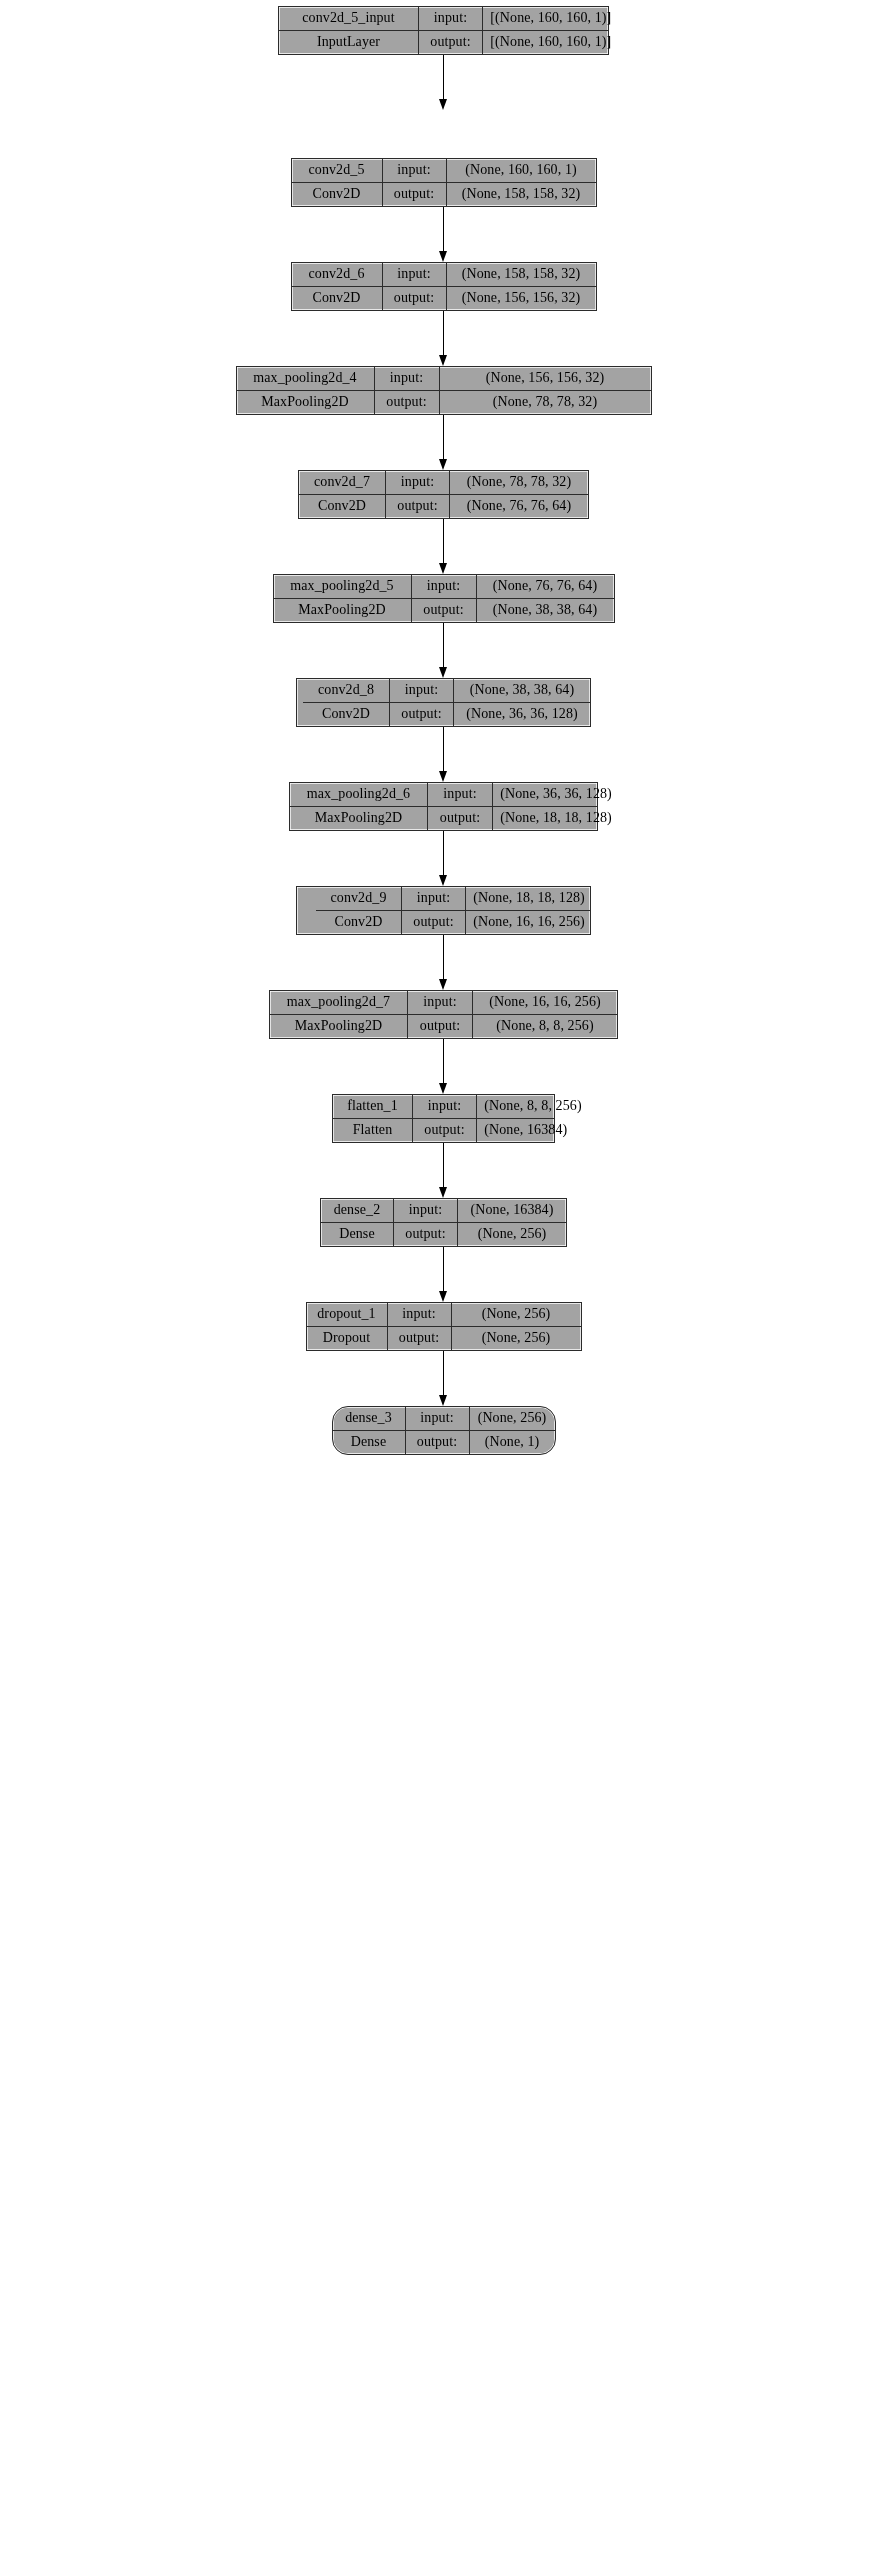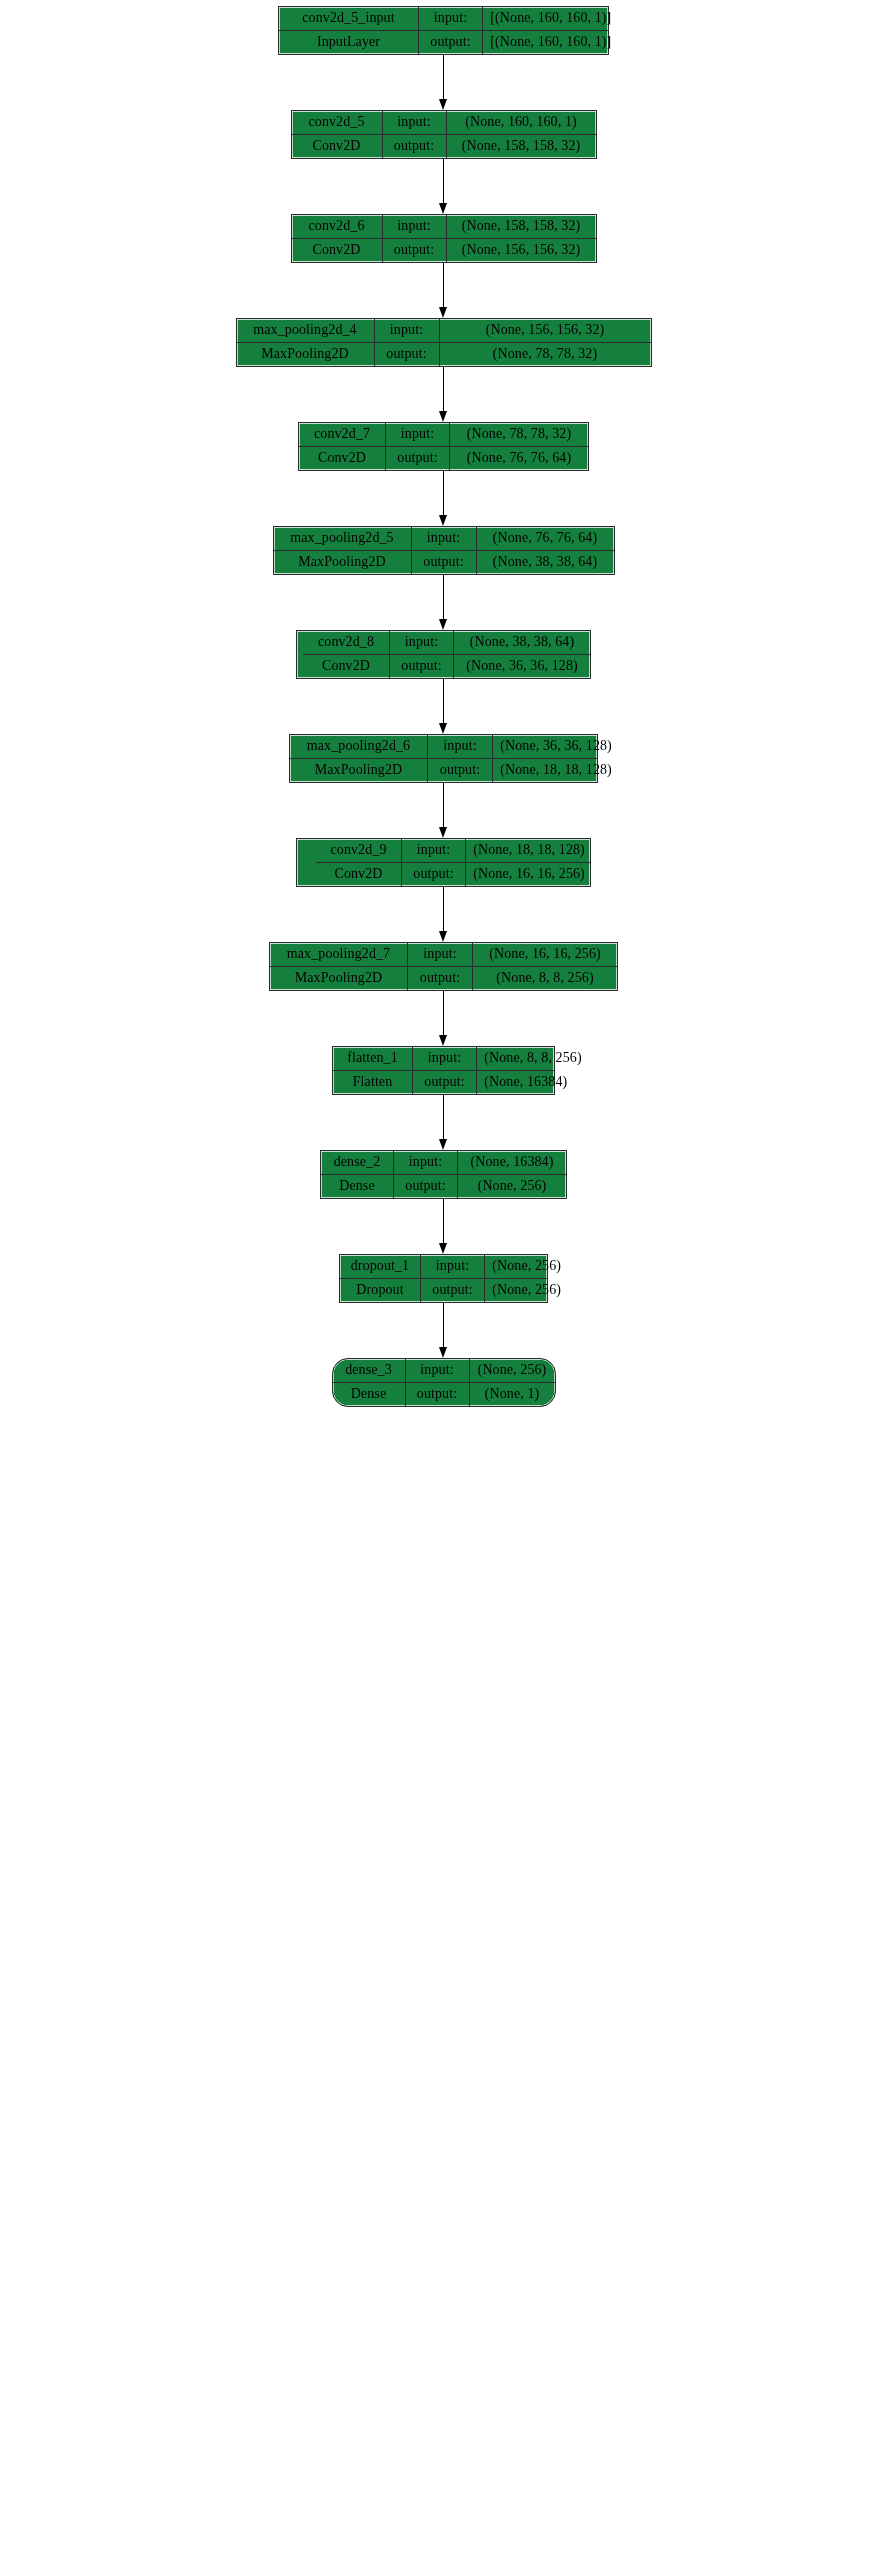--- a/index.html
+++ b/index.html
@@ -21,21 +21,21 @@
     width: 887px;
     height: 2576px;
     display: flex;
     flex-direction: column;
     align-items: center;
   }
 
   
   .node {
     border: 0.7px solid #2b2b2b;
-    background: #15803d;
+    background: #a3a3a3;
     box-shadow: 0 0 0 0.7px #ffffff inset;
     border-collapse: collapse;
     box-sizing: border-box;
     flex: 0 0 auto;
   }
   .node-row {
     display: flex;
     flex-direction: row;
     height: 23px;
   }
@@ -107,21 +107,21 @@
       <div class="node-row row-bottom">
         <div class="cell cell-name" style="width: 140px; flex: 0 0 140px; text-align: right;">InputLayer</div>
         <div class="cell cell-io" style="width: 64px; flex: 0 0 64px;">output:</div>
         <div class="cell cell-shape" style="flex: 1 1 auto;">[(None, 160, 160, 1)]</div>
       </div>
     </div>
     <div class="edge" style="height: 55px;">
       <div class="shaft" style="height: 45px;"></div>
       <div class="head"></div>
     </div>
-    <div class="node" style="width: 306px;">
+    <div class="node" style="width: 306px; margin-top: 48px;">
       <div class="node-row row-top">
         <div class="cell cell-name" style="width: 91px; flex: 0 0 91px;">conv2d_5</div>
         <div class="cell cell-io" style="width: 64px; flex: 0 0 64px;">input:</div>
         <div class="cell cell-shape" style="flex: 1 1 auto;">(None, 160, 160, 1)</div>
       </div>
       <div class="node-row row-bottom">
         <div class="cell cell-name" style="width: 91px; flex: 0 0 91px;">Conv2D</div>
         <div class="cell cell-io" style="width: 64px; flex: 0 0 64px;">output:</div>
         <div class="cell cell-shape" style="flex: 1 1 auto;">(None, 158, 158, 32)</div>
       </div>
@@ -283,21 +283,21 @@
       <div class="node-row row-bottom">
         <div class="cell cell-name" style="width: 73px; flex: 0 0 73px;">Dense</div>
         <div class="cell cell-io" style="width: 64px; flex: 0 0 64px;">output:</div>
         <div class="cell cell-shape" style="flex: 1 1 auto;">(None, 256)</div>
       </div>
     </div>
     <div class="edge" style="height: 55px;">
       <div class="shaft" style="height: 45px;"></div>
       <div class="head"></div>
     </div>
-    <div class="node" style="width: 209px;">
+    <div class="node" style="width: 276px;">
       <div class="node-row row-top">
         <div class="cell cell-name" style="width: 81px; flex: 0 0 81px;">dropout_1</div>
         <div class="cell cell-io" style="width: 64px; flex: 0 0 64px;">input:</div>
         <div class="cell cell-shape" style="flex: 1 1 auto;">(None, 256)</div>
       </div>
       <div class="node-row row-bottom">
         <div class="cell cell-name" style="width: 81px; flex: 0 0 81px;">Dropout</div>
         <div class="cell cell-io" style="width: 64px; flex: 0 0 64px;">output:</div>
         <div class="cell cell-shape" style="flex: 1 1 auto;">(None, 256)</div>
       </div>

